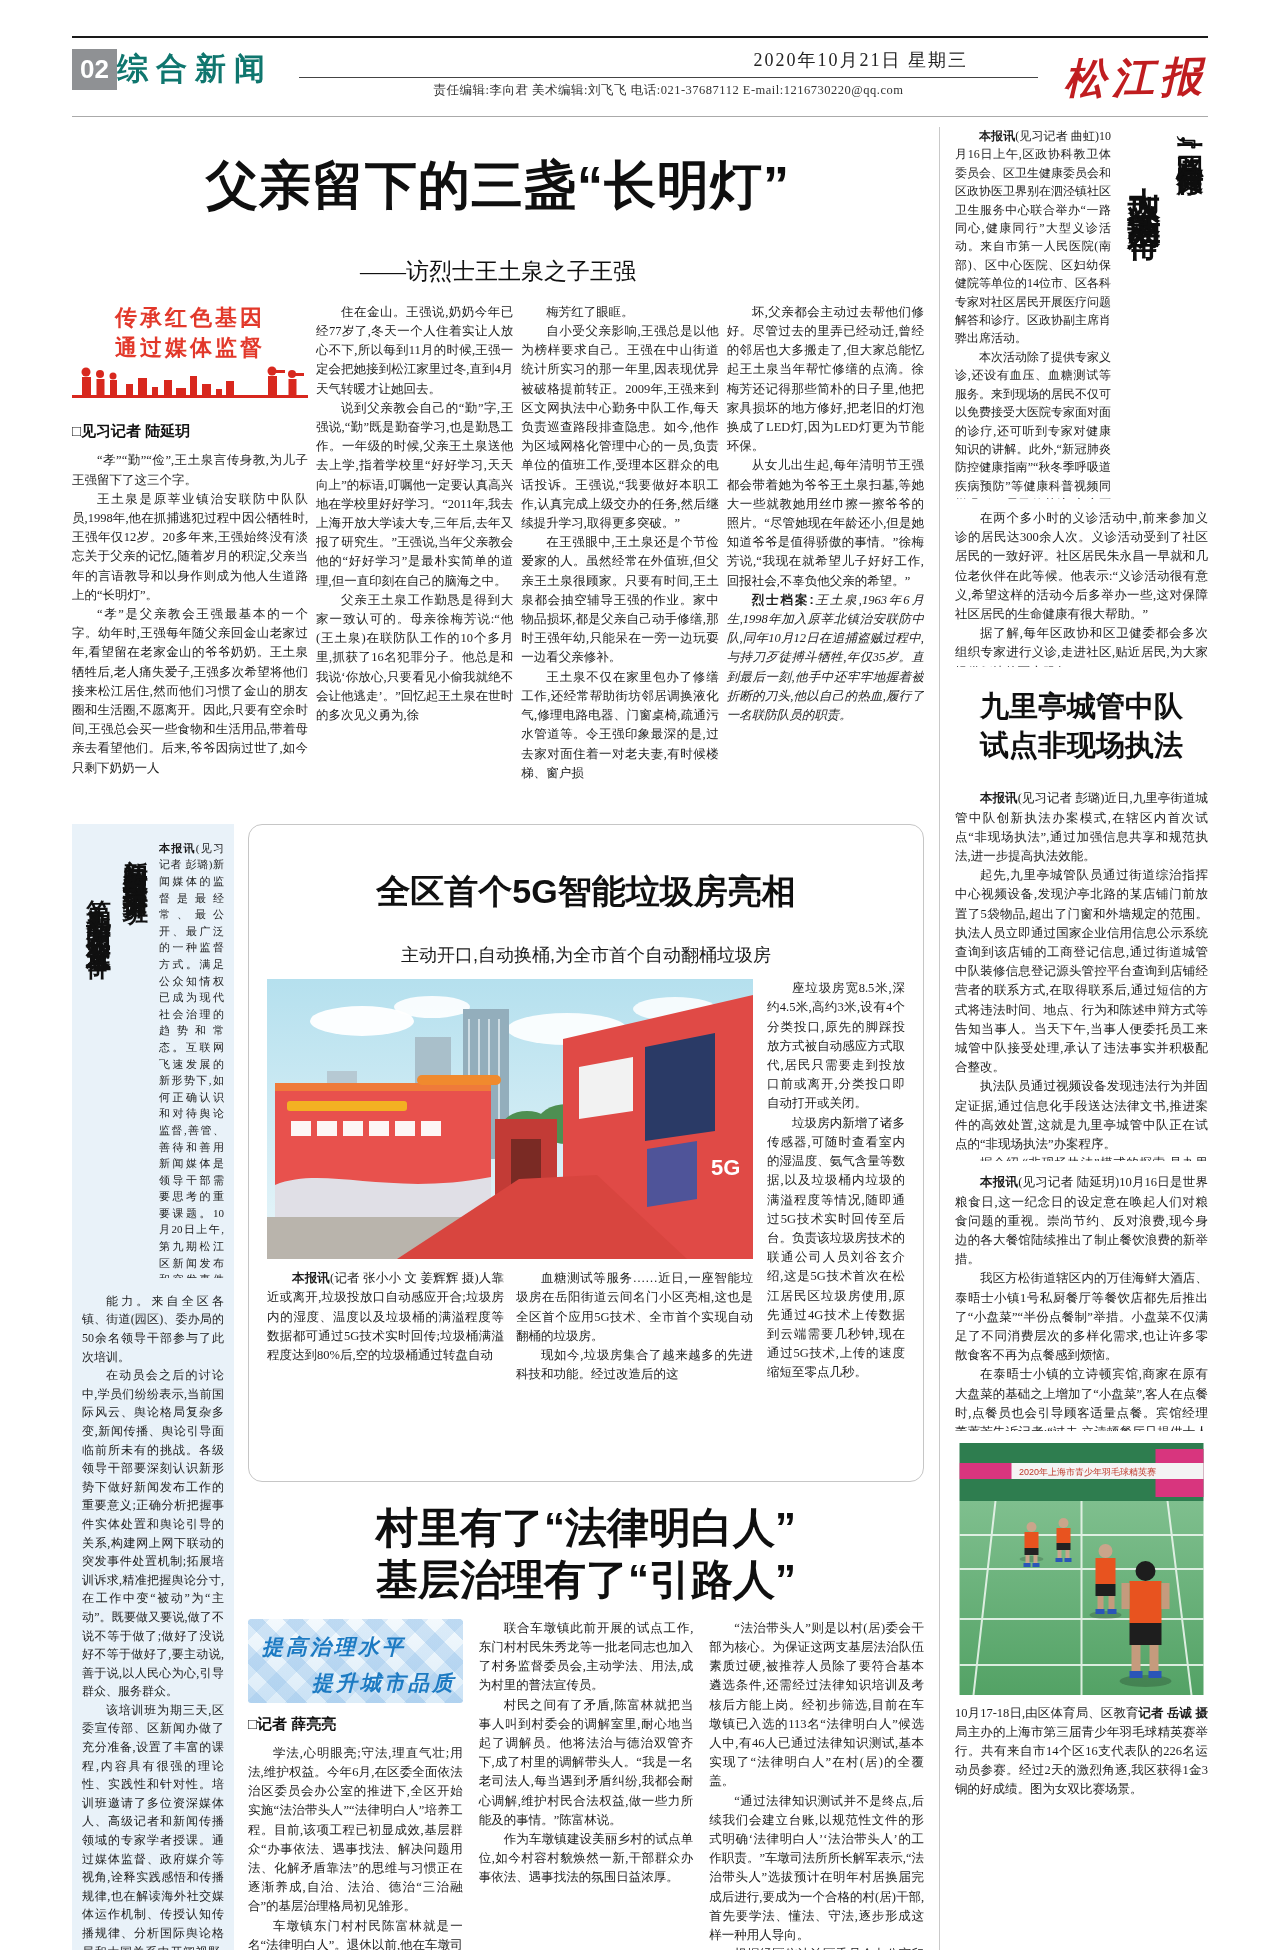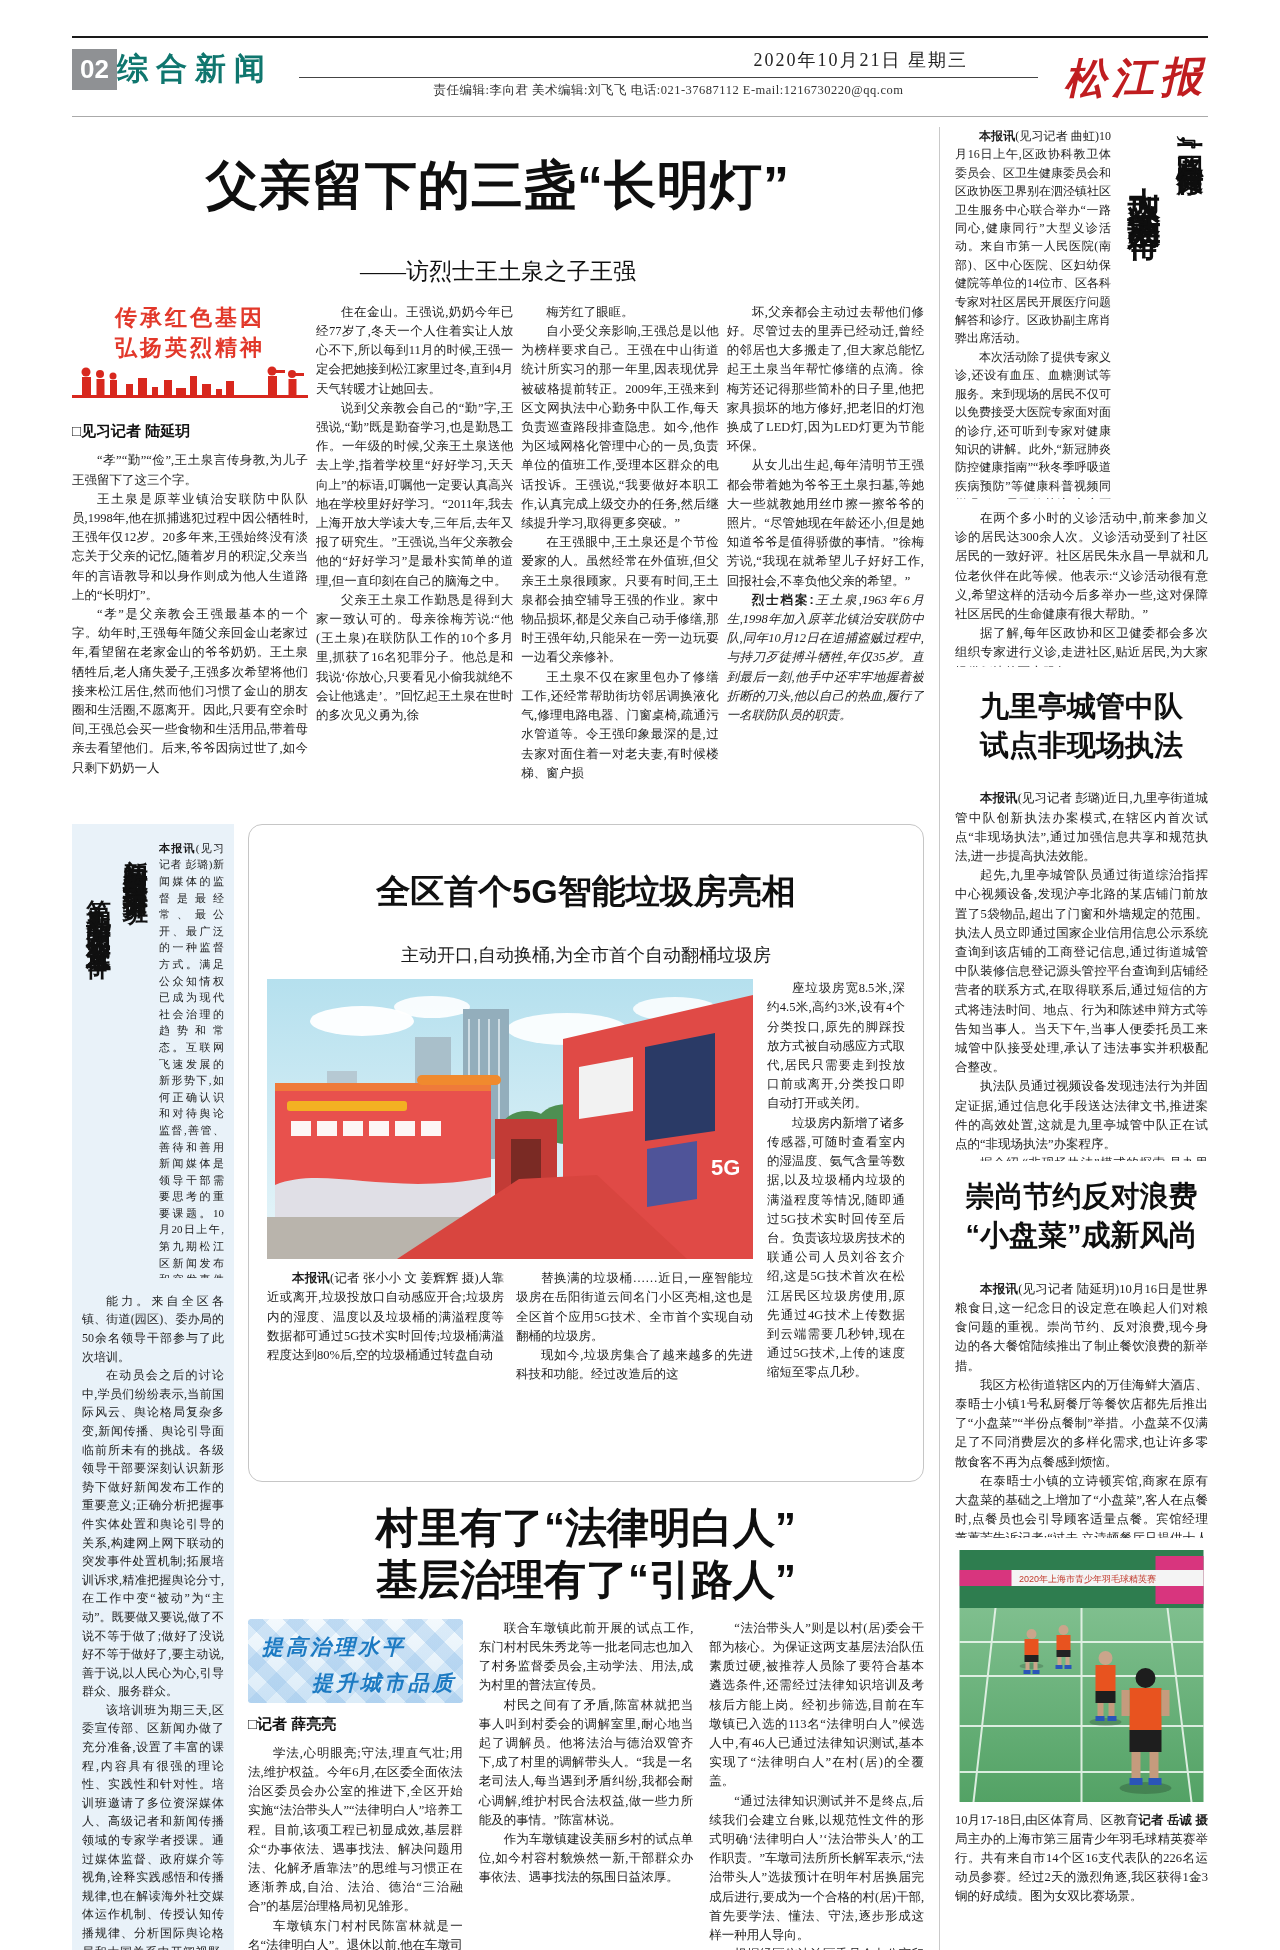--- a/index.html
+++ b/index.html
@@ -113,21 +113,21 @@
 
     <div class="left-wrap">
 
       <section>
         <h1 class="m-headline">父亲留下的三盏“长明灯”</h1>
         <div class="m-sub">——访烈士王土泉之子王强</div>
         <div class="m-columns bodytext">
           <div class="mcol mcol-first">
             <div class="banner-box">
               <div class="banner-line">传承红色基因</div>
-              <div class="banner-line">弘扬英烈精神</div>
+              <div class="banner-line">通过媒体监督</div>
               <svg width="236" height="42" viewBox="0 0 236 42">
                 <g fill="#d8281e">
                   <rect x="0" y="33" width="236" height="3"></rect>
                   <rect x="54" y="22" width="7" height="12"></rect>
                     <rect x="66" y="16" width="9" height="18"></rect>
                     <rect x="80" y="25" width="6" height="9"></rect>
                   <rect x="92" y="18" width="8" height="16"></rect>
                     <rect x="104" y="26" width="10" height="8"></rect>
                     <rect x="118" y="14" width="7" height="20"></rect>
                   <rect x="130" y="22" width="9" height="12"></rect>
@@ -248,21 +248,21 @@
                   <polygon points="380,170 430,162 430,220 380,228" fill="#3556a8" opacity=".85"></polygon>
                   <text x="444" y="196" fill="#ffffff" font-size="22" font-weight="bold" font-family="Liberation Sans, sans-serif">5G</text>
                   <polygon points="0,238 224,238 224,280 0,280" fill="#b9b4ac"></polygon>
                   <polygon points="130,280 420,280 330,196 252,200" fill="#d8453f"></polygon>
                 </svg>
                 <div class="bin-cols bodytext">
                   <div>
                     <p class="lead"><b>本报讯</b><span>(记者 张小小 文 姜辉辉 摄)人靠近或离开,垃圾投放口自动感应开合;垃圾房内的湿度、温度以及垃圾桶的满溢程度等数据都可通过5G技术实时回传;垃圾桶满溢程度达到80%后,空的垃圾桶通过转盘自动</span></p>
                   </div>
                   <div>
-                      <p>替换满的垃圾桶……近日,一座智能垃圾房在岳阳街道云间名门小区亮相,这也是全区首个应用5G技术、全市首个实现自动翻桶的垃圾房。</p>
+                      <p>血糖测试等服务……近日,一座智能垃圾房在岳阳街道云间名门小区亮相,这也是全区首个应用5G技术、全市首个实现自动翻桶的垃圾房。</p>
                       <p>现如今,垃圾房集合了越来越多的先进科技和功能。经过改造后的这</p>
                     </div>
                 </div>
               </div>
               <div class="bin-right bodytext">
                   <p>座垃圾房宽8.5米,深约4.5米,高约3米,设有4个分类投口,原先的脚踩投放方式被自动感应方式取代,居民只需要走到投放口前或离开,分类投口即自动打开或关闭。</p>
                   <p>垃圾房内新增了诸多传感器,可随时查看室内的湿温度、氨气含量等数据,以及垃圾桶内垃圾的满溢程度等情况,随即通过5G技术实时回传至后台。负责该垃圾房技术的联通公司人员刘谷玄介绍,这是5G技术首次在松江居民区垃圾房使用,原先通过4G技术上传数据到云端需要几秒钟,现在通过5G技术,上传的速度缩短至零点几秒。</p>
                 </div>
             </div>
           </section>
@@ -329,24 +329,20 @@
           <p class="lead"><b>本报讯</b><span>(见习记者 彭璐)近日,九里亭街道城管中队创新执法办案模式,在辖区内首次试点“非现场执法”,通过加强信息共享和规范执法,进一步提高执法效能。</span></p>
           <div>
               <p>起先,九里亭城管队员通过街道综治指挥中心视频设备,发现沪亭北路的某店铺门前放置了5袋物品,超出了门窗和外墙规定的范围。执法人员立即通过国家企业信用信息公示系统查询到该店铺的工商登记信息,通过街道城管中队装修信息登记源头管控平台查询到店铺经营者的联系方式,在取得联系后,通过短信的方式将违法时间、地点、行为和陈述申辩方式等告知当事人。当天下午,当事人便委托员工来城管中队接受处理,承认了违法事实并积极配合整改。</p>
               <p>执法队员通过视频设备发现违法行为并固定证据,通过信息化手段送达法律文书,推进案件的高效处置,这就是九里亭城管中队正在试点的“非现场执法”办案程序。</p>
               <p>据介绍,“非现场执法”模式的探索,是九里亭城管中队遵循合法、规范、高效、便民的原则,主动对接和整合现有数据资源、高效遏制街面高发易发违法行为的有益尝试。“未来我们还将不断在实践中总结经验,优化非现场执法模式,提高城市精细化管理的水平和能力。”张维说。</p>
             </div>
         </div>
       </section>
 
       <section>
-        <h2 class="fr-head">
-          <div>崇尚节约反对浪费</div>
-          <div>“小盘菜”成新风尚</div>
-        </h2>
         <div class="fr-body bodytext">
           <p class="lead"><b>本报讯</b><span>(见习记者 陆延玥)10月16日是世界粮食日,这一纪念日的设定意在唤起人们对粮食问题的重视。崇尚节约、反对浪费,现今身边的各大餐馆陆续推出了制止餐饮浪费的新举措。</span></p>
           <div>
               <p>我区方松街道辖区内的万佳海鲜大酒店、泰晤士小镇1号私厨餐厅等餐饮店都先后推出了“小盘菜”“半份点餐制”举措。小盘菜不仅满足了不同消费层次的多样化需求,也让许多零散食客不再为点餐感到烦恼。</p>
               <p>在泰晤士小镇的立诗顿宾馆,商家在原有大盘菜的基础之上增加了“小盘菜”,客人在点餐时,点餐员也会引导顾客适量点餐。宾馆经理董蕙芳告诉记者:“过去,立诗顿餐厅只提供十人份的菜肴,这一度让人数较少的客人在点菜时犯难。现在,餐厅推出了‘小盘菜’,顾客既可以多点几个菜品种类,又不用担心吃不完浪费。”餐厅表示,虽然“小盘菜”在菜量上少一些,但是从食材的选取、加工到摆盘,都会和大盘菜一样用心。</p>
             </div>
         </div>
       </section>
 
       <figure style="margin:0;">

